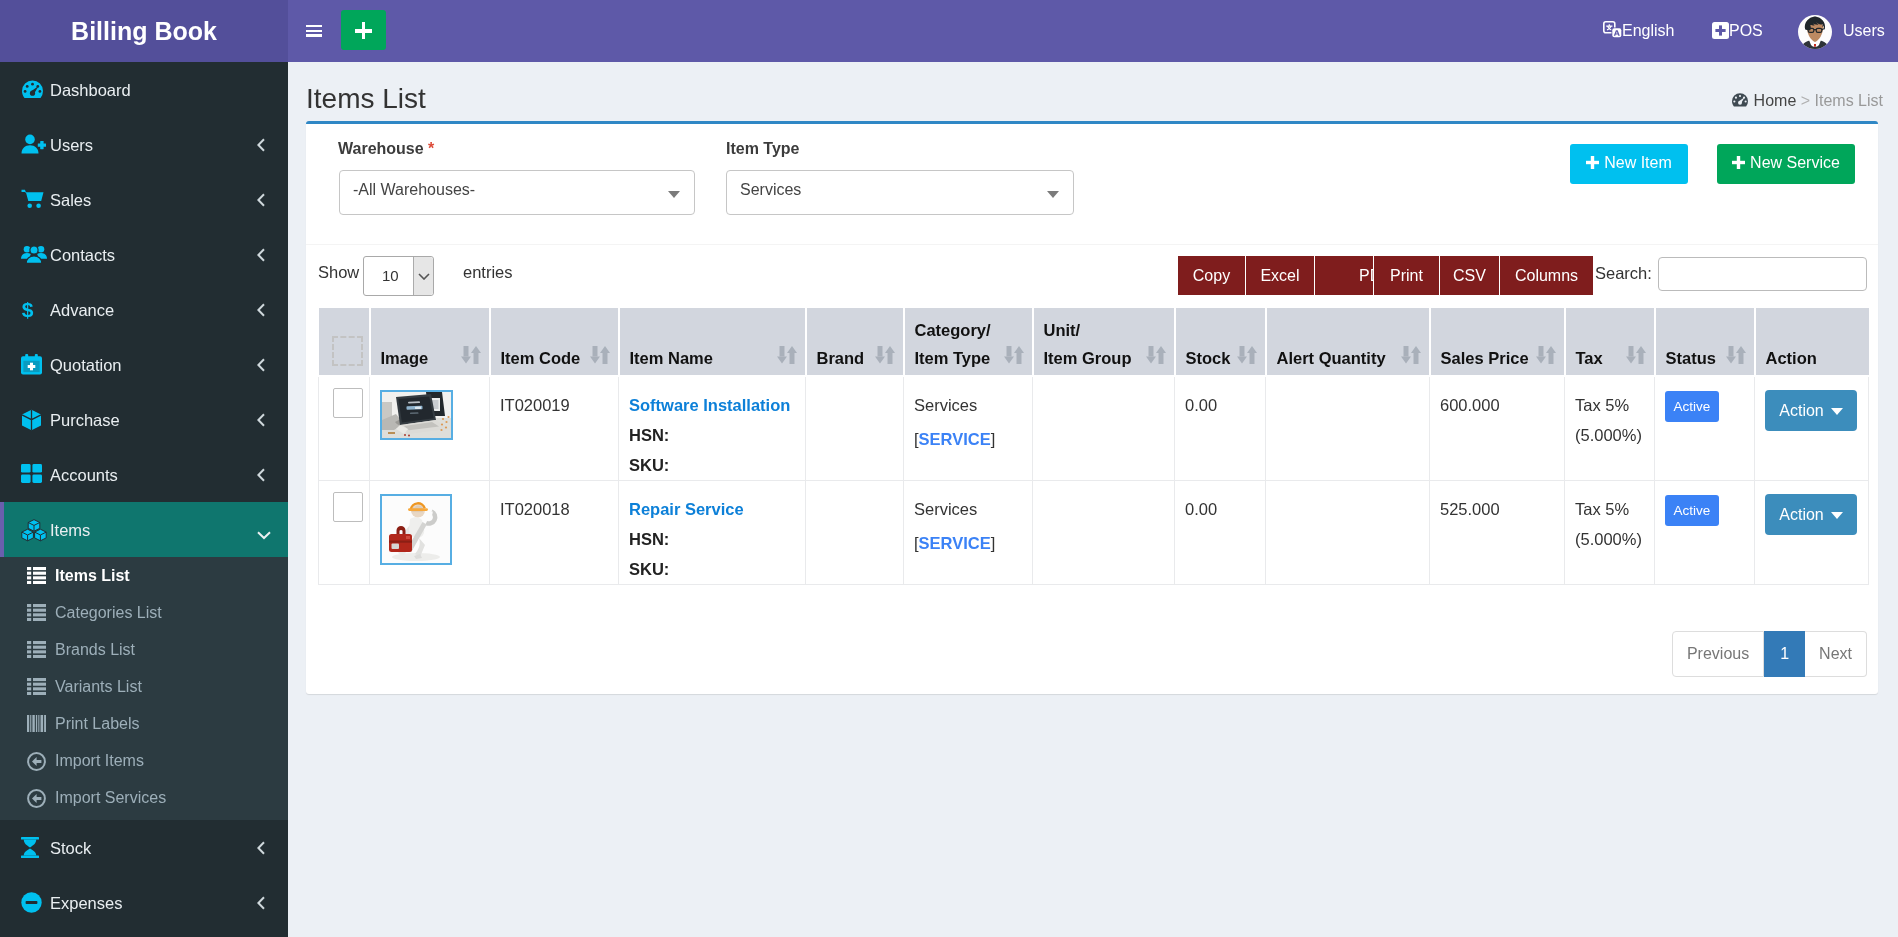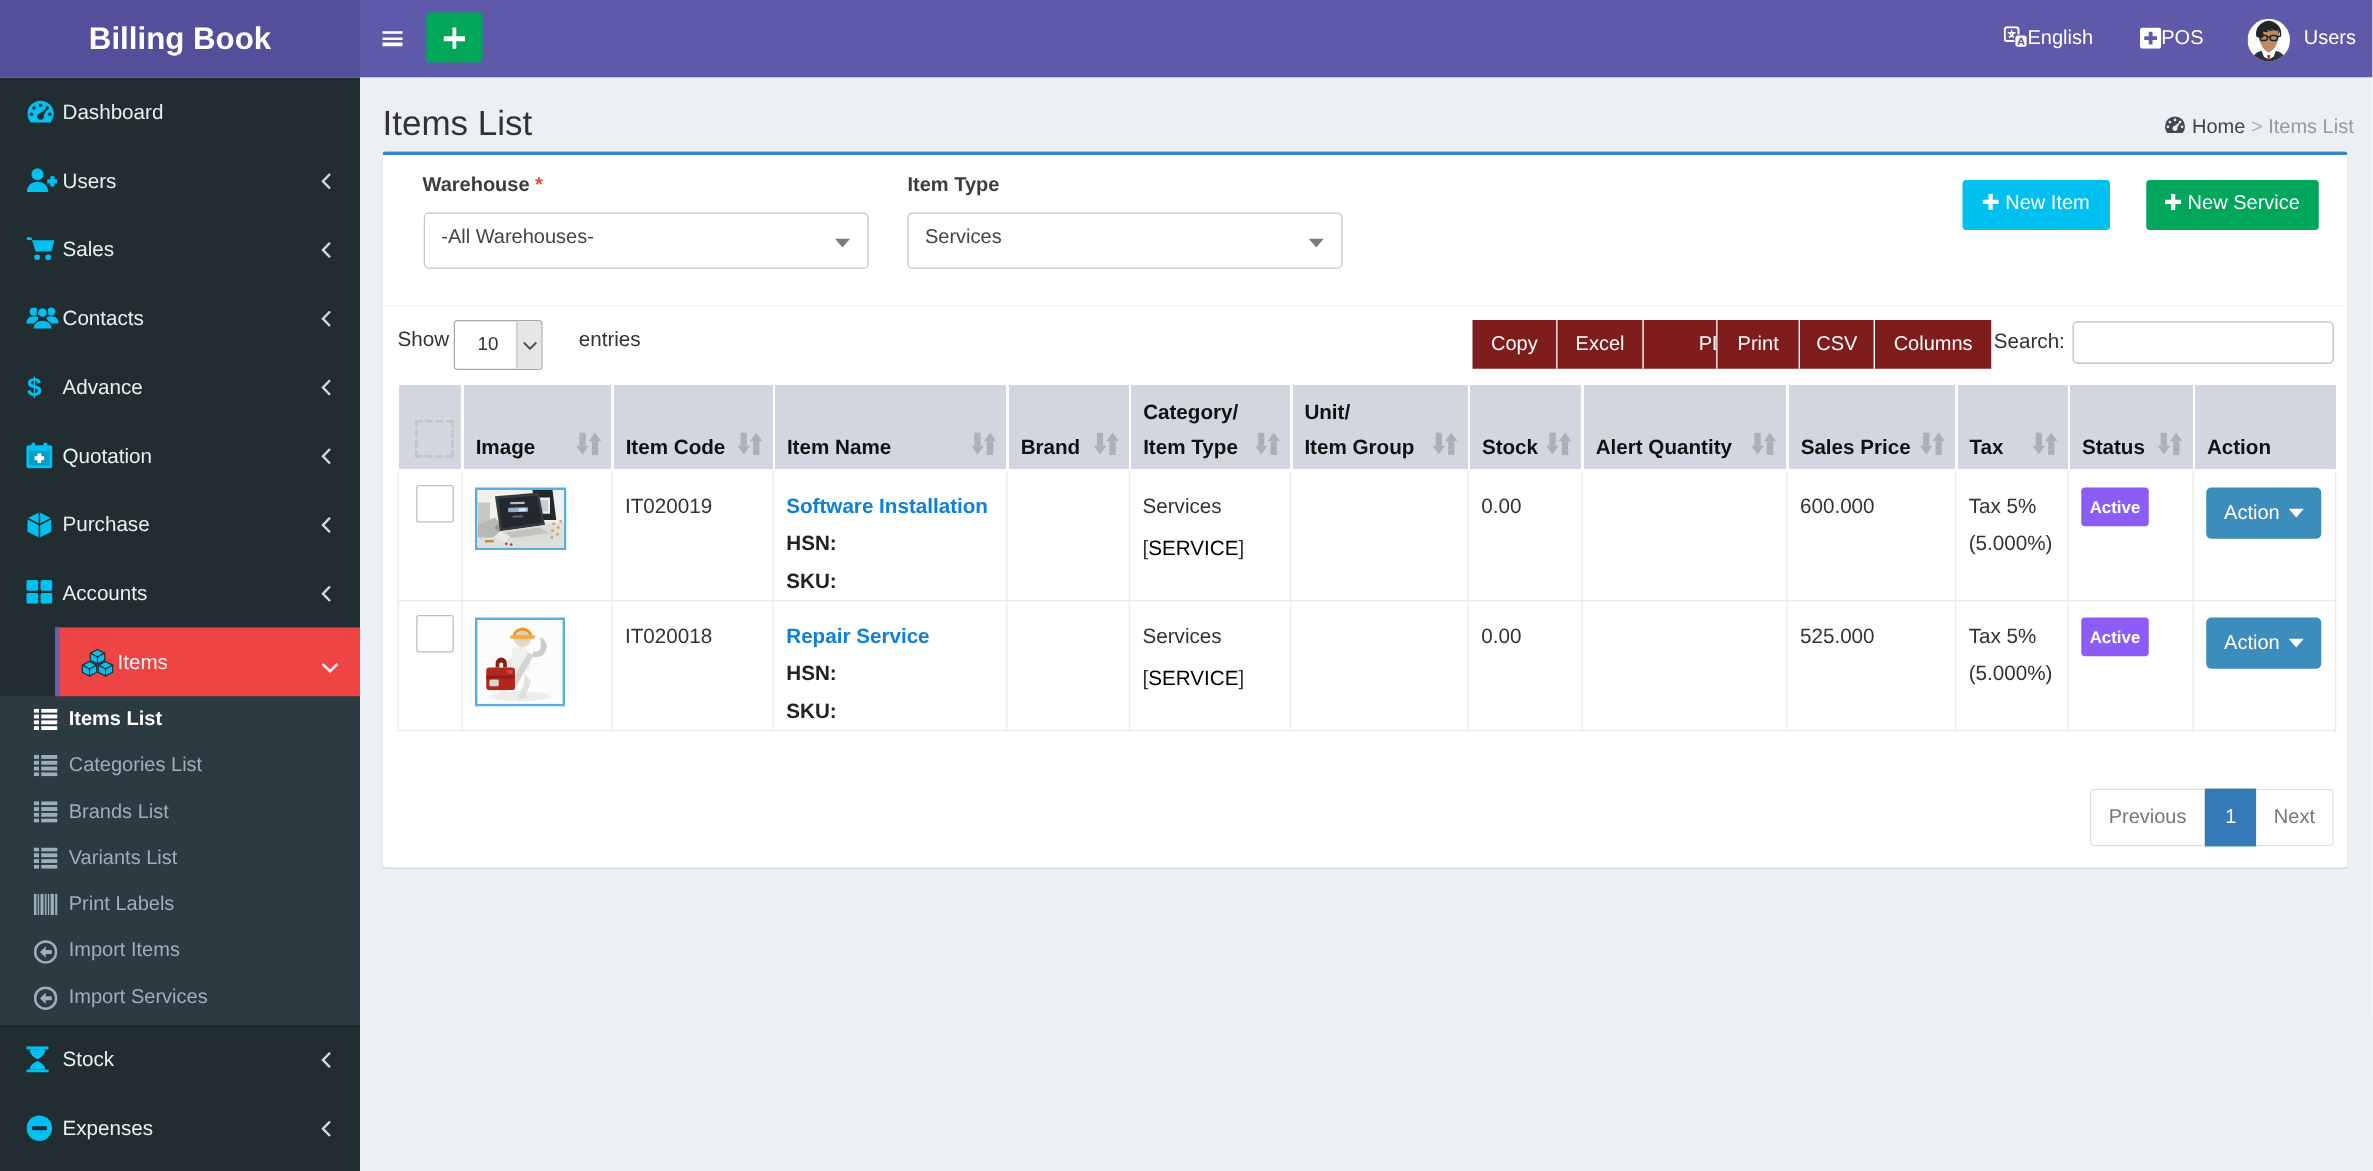--- a/index.html
+++ b/index.html
@@ -18,21 +18,21 @@
 #plusbtn:before { content:""; position:absolute; left:14px; top:19px; width:17px; height:3.5px; background:#fff; }
 #plusbtn:after { content:""; position:absolute; left:20.7px; top:12px; width:3.5px; height:17px; background:#fff; }
 .navtxt { color:#fff; font-size:16px; top:22px; }
 
 
 #sidebar { left:0; top:62px; width:288px; height:875px; background:#222d32; }
 .mitem { position:relative; height:55px; color:#e9eef1; font-size:16.5px; }
 .mitem .ic { position:absolute; left:21px; top:50%; margin-top:-11px; width:23px; height:22px; }
 .mitem .lbl { position:absolute; left:50px; top:50%; margin-top:-11px; line-height:22px;}
 .mitem .chev { position:absolute; right:22px; top:50%; margin-top:-8px; width:10px; height:16px; }
-.mitem.active { background:#ef4444; border-left:4px solid #6a5fad;margin-left:44px; }
+.mitem.active { background:#0f766e; border-left:4px solid #6a5fad; }
 .mitem.active .ic { left:17px; }
 .mitem.active .lbl { left:46px; }
 #submenu { background:#2c3b41; padding:0 0 4px 0; }
 .sitem { position:relative; height:37px; color:#9dafb9; font-size:16px; }
 .sitem .ic { position:absolute; left:27px; top:50%; margin-top:-9px; width:19px; height:18px; }
 .sitem .lbl { position:absolute; left:55px; top:50%; margin-top:-10px; line-height:20px; }
 .sitem.on { color:#fff; font-weight:bold; }
 
 
 #content { left:288px; top:62px; width:1610px; height:875px; background:#ecf0f5; }
@@ -56,22 +56,22 @@
   font-size:16.5px; color:#111; text-align:left; vertical-align:bottom; padding:0 0 3px 10px; line-height:28px; position:relative; }
 #tbl th:last-child { border-right:none; }
 #tbl td { border:1px solid #e9eaec; border-top:none; vertical-align:top; padding:13px 0 0 10px;
   font-size:16.5px; color:#333; line-height:30px; white-space:nowrap; overflow:hidden; }
 #tbl tr.h { height:68px; }
 #tbl tr.r1 { height:101px; }
 #tbl tr.r2 { height:104px; }
 .sort { position:absolute; right:8px; bottom:11px; width:20px; height:18px; }
 .lnk { color:#0d80d8; font-weight:bold; }
 .hsn { font-weight:bold; color:#222; }
-.svc { color:#000000; font-weight:normal;margin-top:28px; }
-.badge { display:inline-block; background:#8b5cf6; color:#fff; font-size:13.5px; font-weight:bold;
+.svc { color:#3b82f6; font-weight:bold;margin-top:28px; }
+.badge { display:inline-block; background:#3b82f6; color:#fff; font-size:13.5px; font-weight:normal;
   border-radius:3px; width:54px; height:31px; line-height:31px; text-align:center; }
 .abtn { display:inline-block; background:#3c8dbc; color:#fff; font-size:16px;
   border-radius:4px; width:92px; height:41px; line-height:41px; text-align:center; }
 .abtn .car { display:inline-block; width:0; height:0; border-left:6px solid transparent;
   border-right:6px solid transparent; border-top:7px solid #fff; margin-left:7px; vertical-align:middle; }
 .cbx { width:30px; height:30px; border:1px solid #bdbdbd; border-radius:2px; background:#fff; margin-top:-2px; }
 .thumb { border:2px solid #57aee3; background:#fff; }
 
 
 #pag { right:11px; top:507px; height:46px; font-size:16px; }

